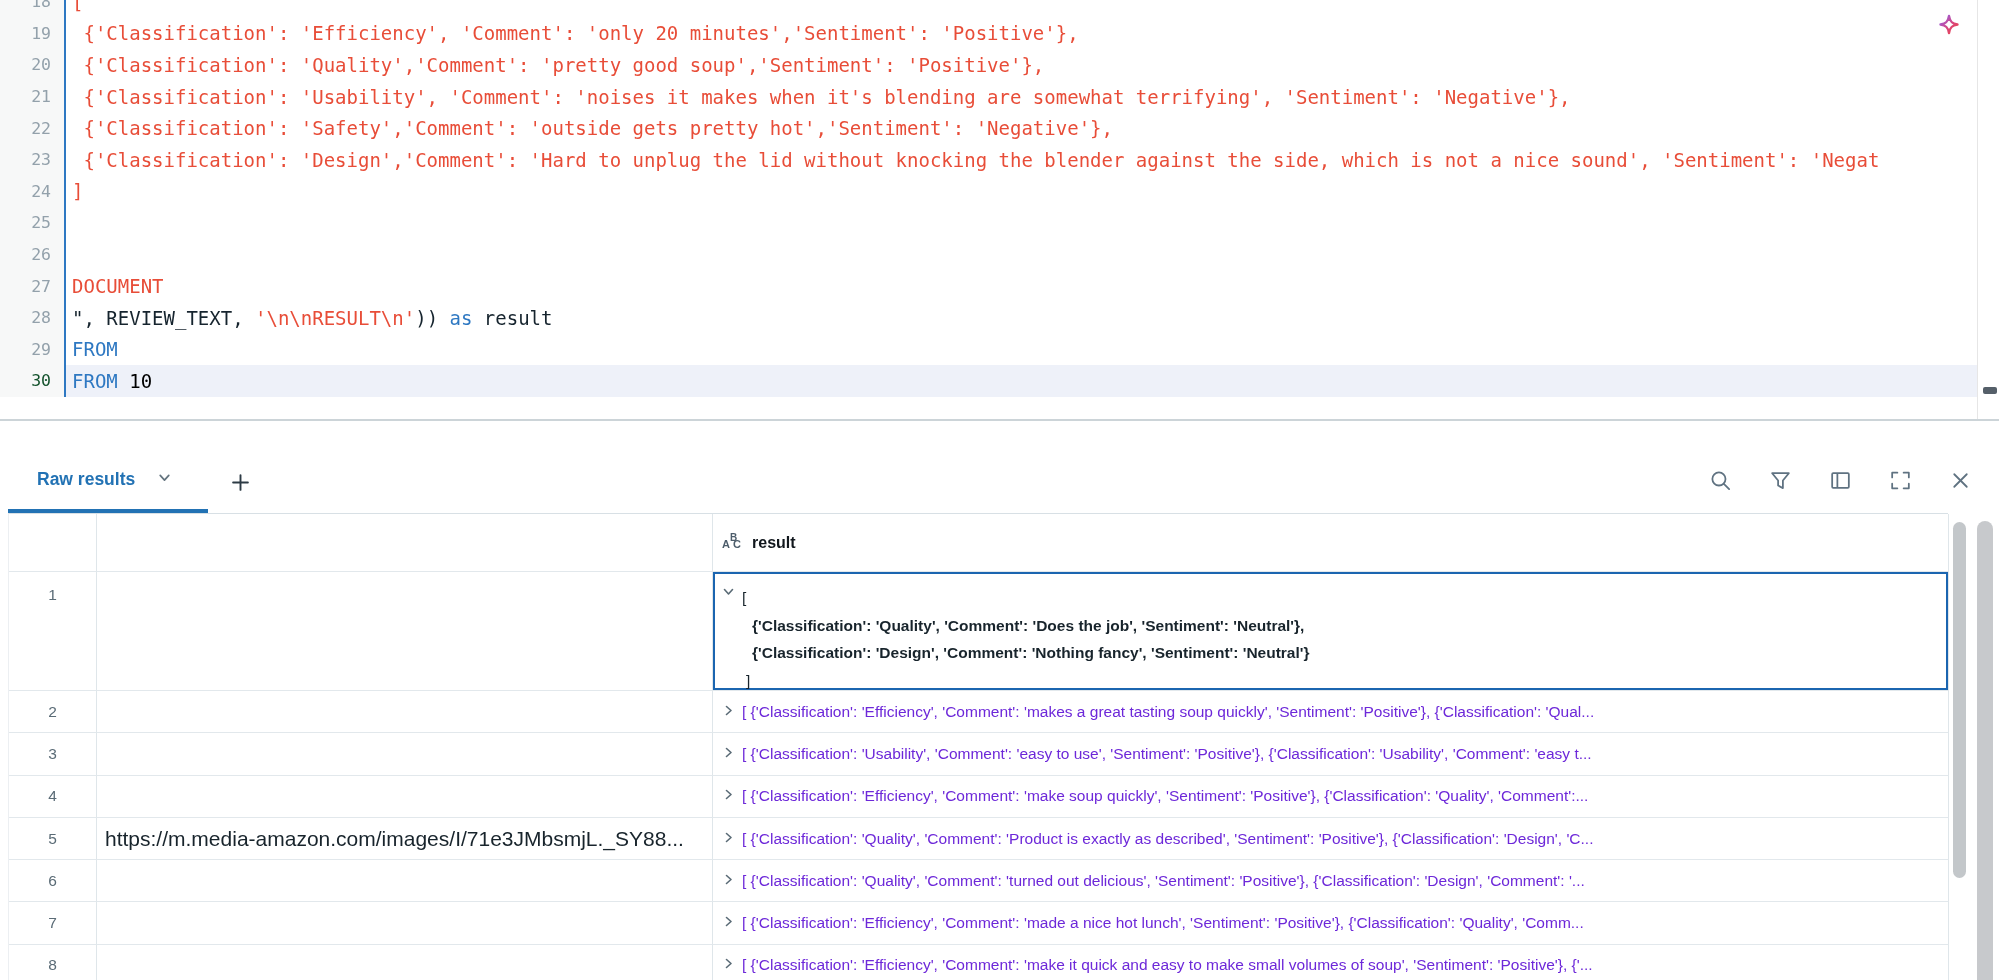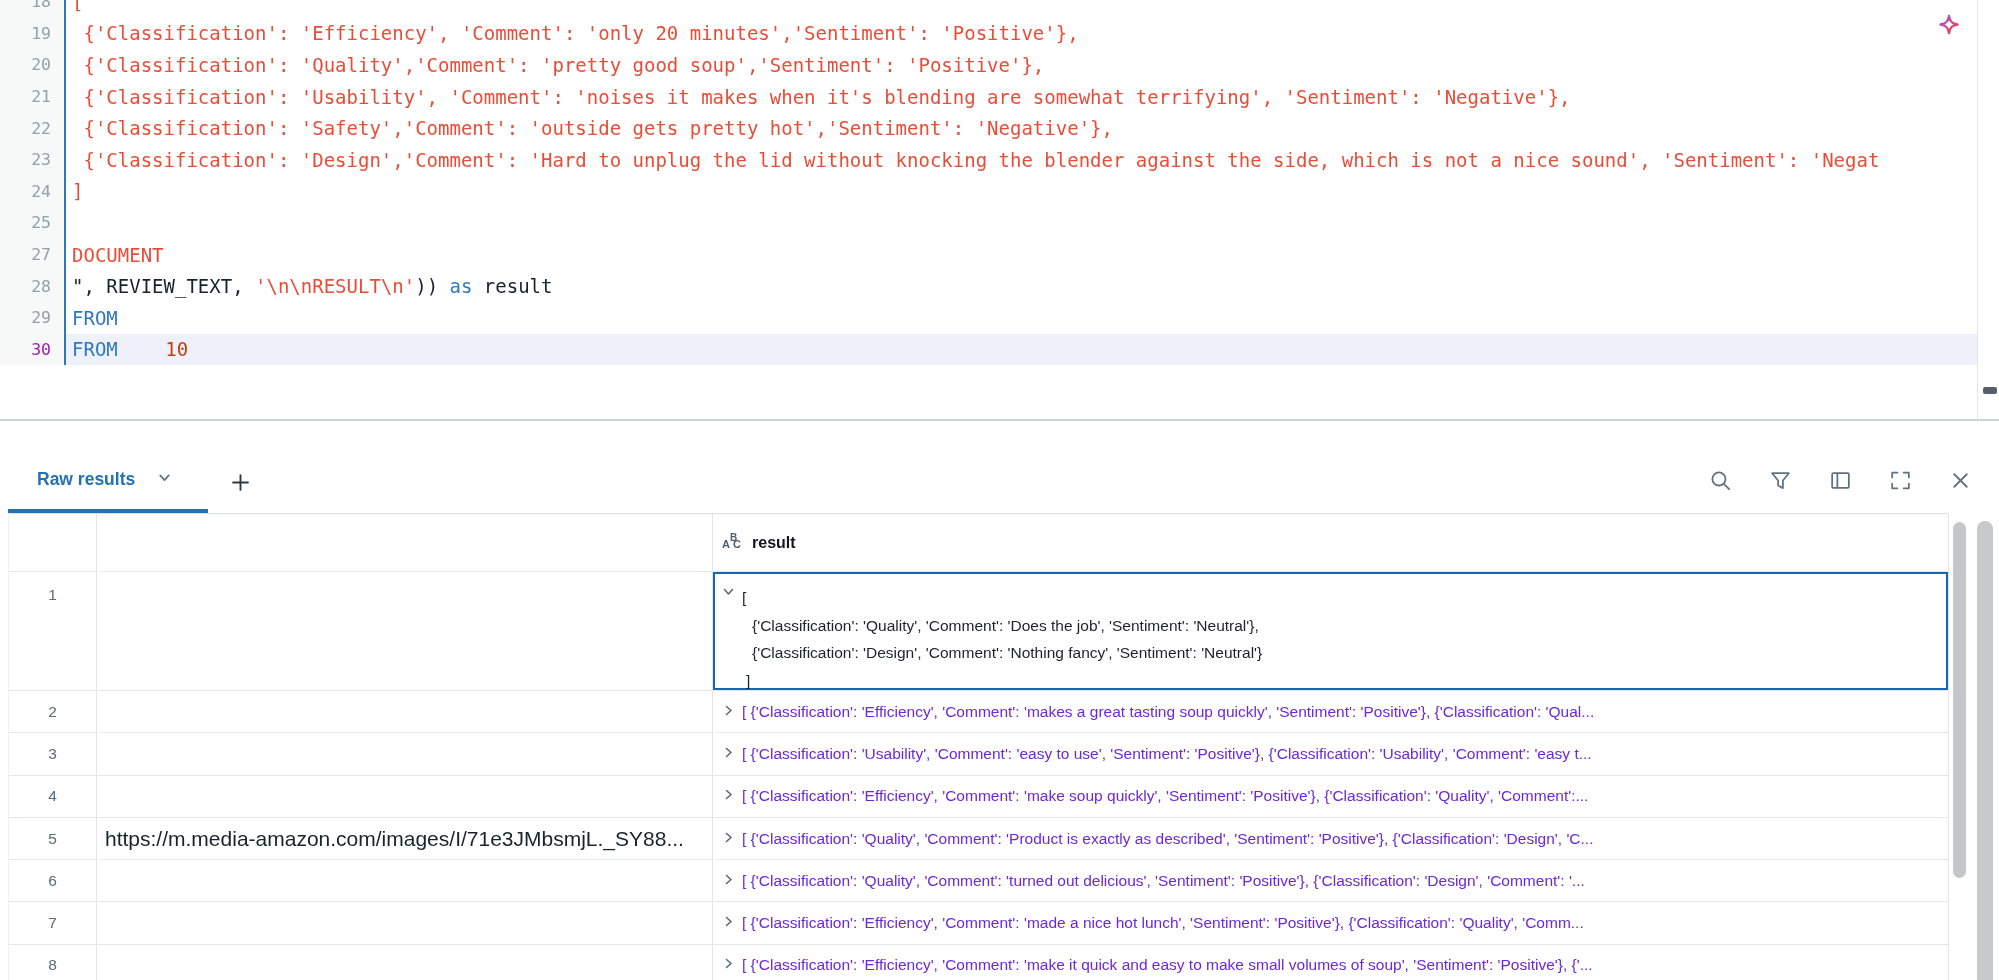--- a/index.html
+++ b/index.html
@@ -10,23 +10,23 @@
   
   #editor { position:absolute; left:0; top:0; width:1999px; height:419px; overflow:hidden; background:#fff; }
   #ed-lines { position:absolute; left:0; top:-14px; width:1977px; }
   .ed-line { display:flex; height:31.6px; }
   .ed-num { flex:0 0 66px; background:#f7f8f8; border-right:2px solid #2e78c2;
             display:flex; align-items:center; justify-content:flex-end; padding-right:13px;
             font-family:"DejaVu Sans Mono", monospace; font-size:16.5px; color:#93a1ab; }
   .ed-code { flex:1; display:flex; align-items:center; padding-left:6px; overflow:hidden;
              font-family:"DejaVu Sans Mono", monospace; font-size:19px; white-space:pre; }
   .ed-line.active .ed-code { background:#eef1f9; }
-  .ed-line.active .ed-num { color:#a21caf; }
+  .ed-line.active .ed-num { color:#14532d; }
   .tok-red { color:#e84d38; } .tok-blue { color:#2e78c2; }
-  .tok-green { color:#c2410c;margin-left:36px; } .tok-plain { color:#16242e; }
+  .tok-green { color:#000000; } .tok-plain { color:#16242e; }
   #ed-rightline { position:absolute; left:1977px; top:0; width:1px; height:419px; background:#e6e6e6; }
   #ed-thumb { position:absolute; left:1983px; top:387px; width:14px; height:7px; background:#555f69; border-radius:2px; }
   #assistant { position:absolute; left:1934px; top:12px; width:30px; height:30px; cursor:pointer; }
 
   
   #splitter { position:absolute; left:0; top:419px; width:1999px; height:2px; background:#ccd4d8; }
 
   
   #results { position:absolute; left:0; top:421px; width:1999px; height:559px; background:#fff;margin-top:32px; }
   #tabbar { position:absolute; left:0; top:0; width:1999px; height:60px; }
@@ -45,21 +45,21 @@
   .num-cell { justify-content:center; color:#5a6b76; font-size:15.5px; }
   .col2-cell { padding-left:8px; font-size:21px; color:#18242c; white-space:nowrap; }
   .result-cell { padding-left:9px; gap:7px; }
   .result-text { white-space:nowrap; overflow:hidden; font-size:15.5px; color:#6d28d9; }
   .trow.datarow .tcell { height:42.3px; }
   .trow.row-expanded .tcell { height:119px; align-items:flex-start; }
   .trow.row-expanded .num-cell { padding-top:14px; }
   .trow.row-expanded .result-cell { padding-top:12px; }
   .cell-selected { box-shadow: inset 0 0 0 2px #1b65b0; }
   .expanded-lines { font-size:15.5px; color:#18242c; line-height:27.5px; }
-  .expanded-lines .xl-mid { padding-left:10px; }
+  .expanded-lines .xl-mid { padding-left:10px;font-weight:bold; }
   .expanded-lines .xl-end { padding-left:4px; }
   .chev { flex:0 0 auto; margin-top:0; }
   .head-result { font-size:16px; font-weight:bold; color:#11171d; }
   .abc { position:relative; width:23px; height:19px; flex:0 0 auto; color:#4d5d6b; font-weight:bold; }
   .abc span { position:absolute; line-height:1; }
   .abc .a { left:0; bottom:2px; font-size:11px; }
   .abc .b { left:8px; top:0; font-size:10px; }
   .abc .c { left:11px; bottom:2px; font-size:11px; }
   #hscroll-thumb { position:absolute; left:1683px; top:537px; width:267px; height:14px; background:#c3c7ca; border-radius:7px; }
   #vthumb-inner { position:absolute; left:1953px; top:69px; width:13px; height:356px; background:#c3c7ca; border-radius:7px; }
@@ -95,20 +95,24 @@
         <div class="ed-line">
           <div class="ed-num">23</div>
           <div class="ed-code"><span class="tok-red"> {'Classification': 'Design','Comment': 'Hard to unplug the lid without knocking the blender against the side, which is not a nice sound', 'Sentiment': 'Negat</span></div>
         </div>
         <div class="ed-line">
           <div class="ed-num">24</div>
           <div class="ed-code"><span class="tok-red">]</span></div>
         </div>
         <div class="ed-line">
           <div class="ed-num">25</div>
+          <div class="ed-code"></div>
+        </div>
+        <div class="ed-line">
+          <div class="ed-num">26</div>
           <div class="ed-code"></div>
         </div>
         <div class="ed-line">
           <div class="ed-num">27</div>
           <div class="ed-code"><span class="tok-red">DOCUMENT</span></div>
         </div>
         <div class="ed-line">
           <div class="ed-num">28</div>
           <div class="ed-code"><span class="tok-plain">", REVIEW_TEXT, </span><span class="tok-red">'\n\nRESULT\n'</span><span class="tok-plain">)) </span><span class="tok-blue">as</span><span class="tok-plain"> result</span></div>
         </div>

